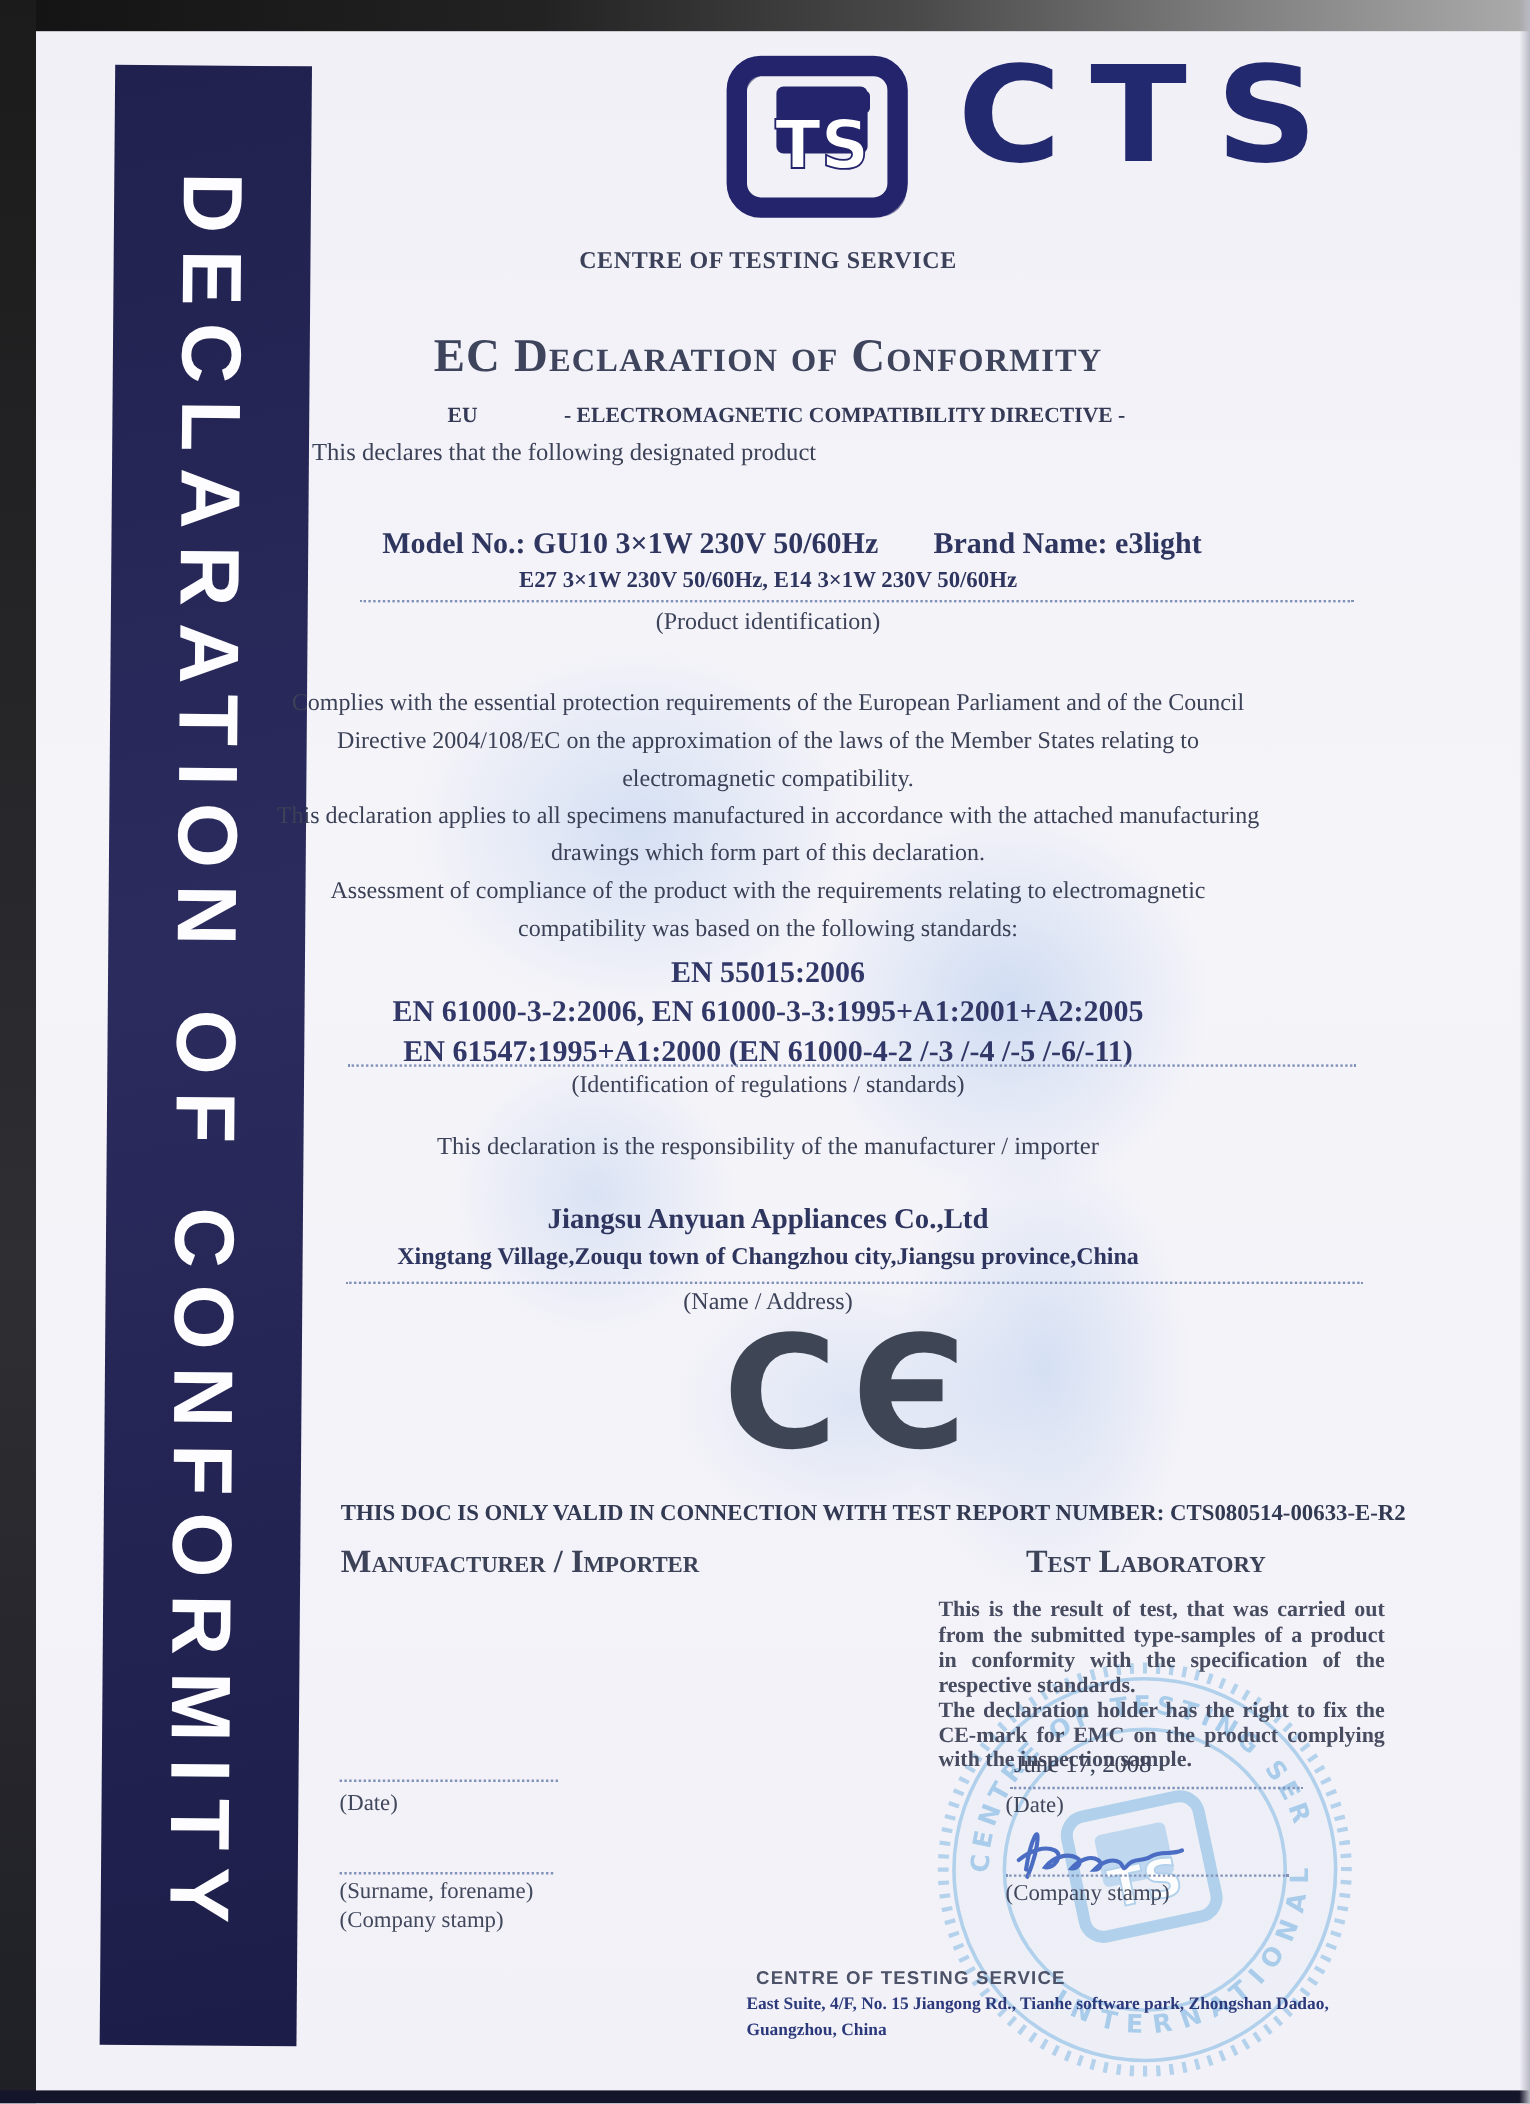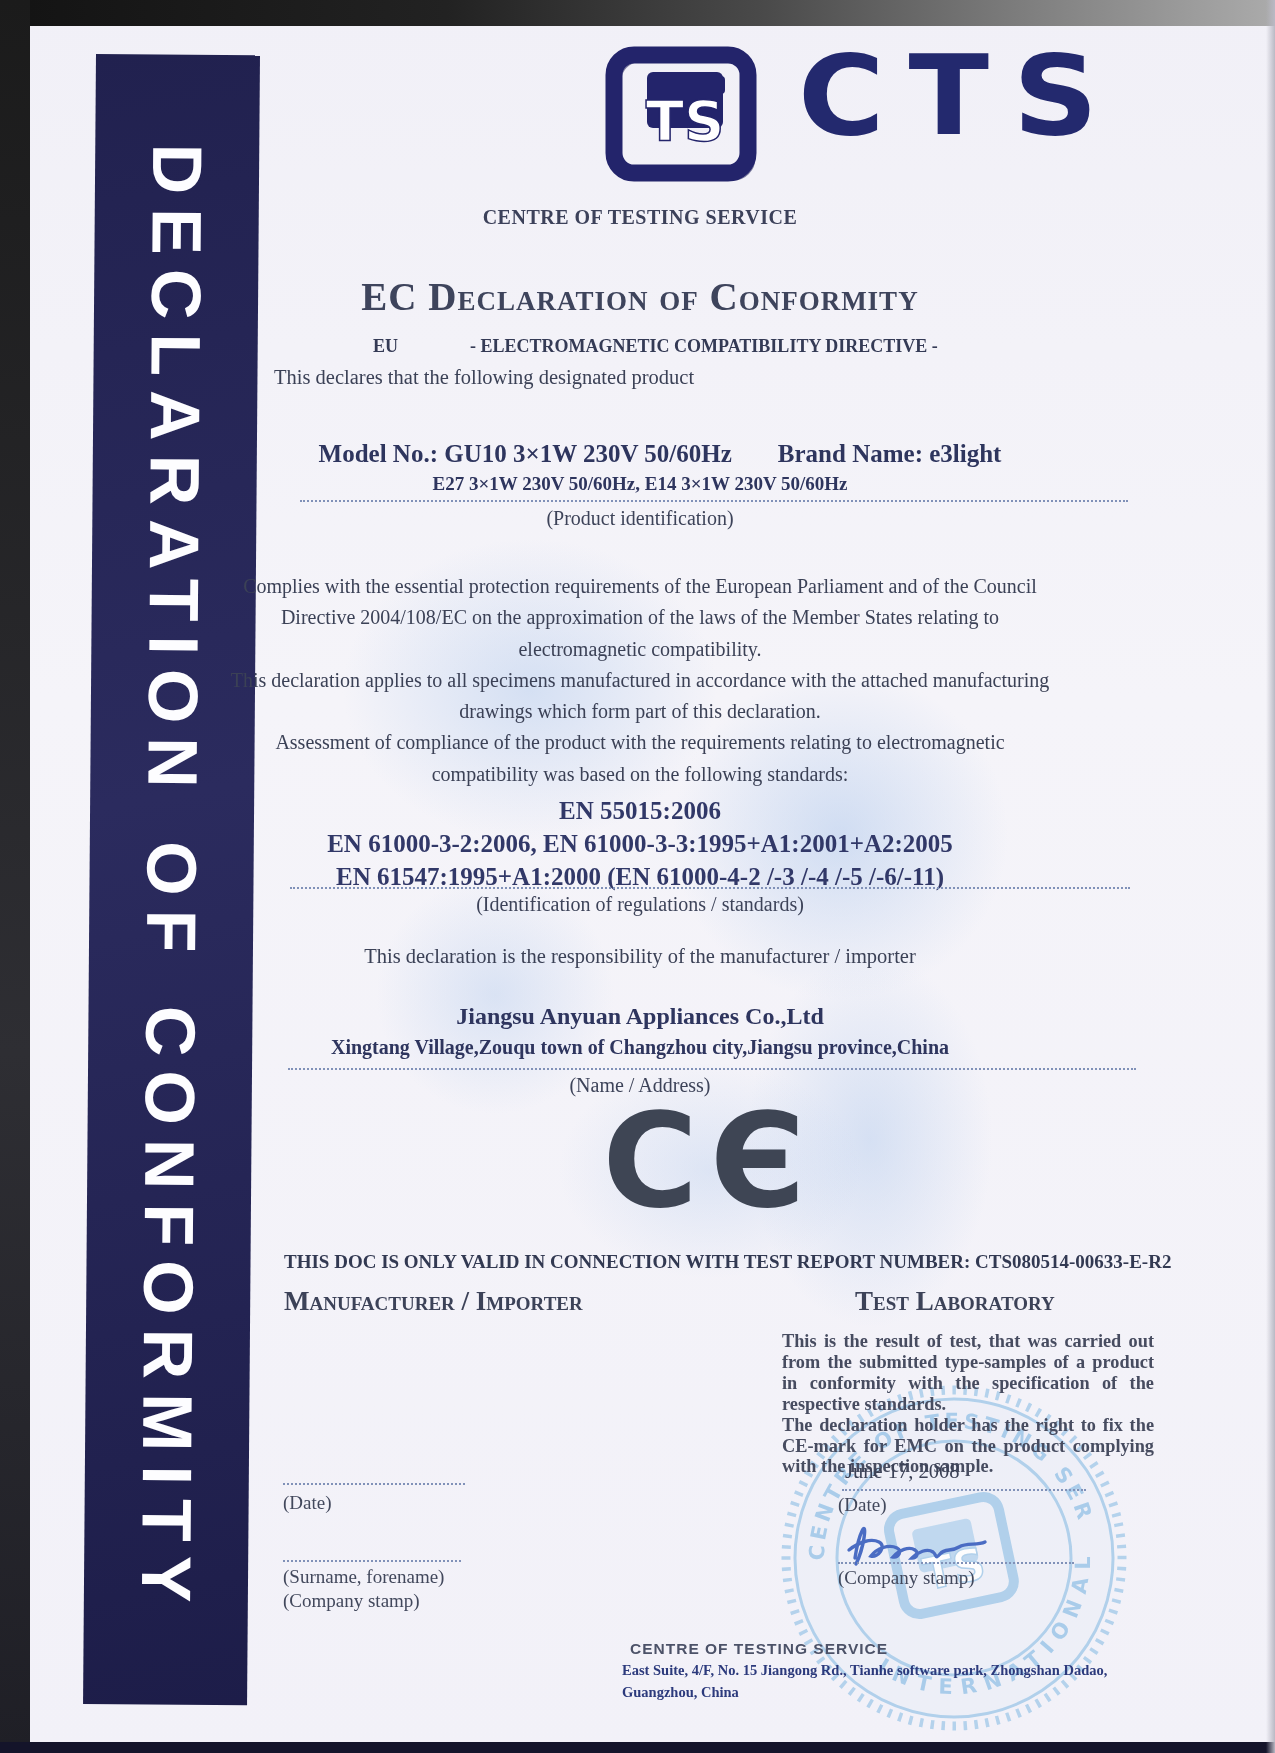--- a/index.html
+++ b/index.html
@@ -29,21 +29,21 @@
   .banner span{writing-mode:vertical-rl;white-space:nowrap;color:#fdfdff;
     font-family:"Liberation Sans",sans-serif;font-weight:bold;font-size:70px;
     letter-spacing:14px;word-spacing:6px;}
   
   .wordmark{left:798px;top:40px;font-family:"DejaVu Sans",sans-serif;font-weight:bold;
     font-size:118px;letter-spacing:24px;color:#23296e;transform:scaleY(.94);transform-origin:top left;line-height:1;}
   .orgline{left:225px;width:830px;text-align:center;font-weight:bold;color:#3c415a;font-size:20px;letter-spacing:.5px;}
   .title{left:225px;width:830px;text-align:center;font-weight:bold;font-variant:small-caps;
     font-size:39px;color:#3e445c;letter-spacing:1px;}
   .eurow{left:373px;top:336px;display:flex;gap:72px;font-weight:bold;font-size:18px;color:#343a55;}
-  .declares{left:274px;top:366px;font-size:20.5px;}
+  .declares{left:260px;top:366px;font-size:20.5px;}
   .center{left:225px;width:830px;text-align:center;}
   .pname{top:408px;font-weight:bold;font-size:23px;color:#333a5c;}
   .modelrow{left:245px;width:830px;top:440px;display:flex;justify-content:center;gap:46px;
     font-weight:bold;font-size:25px;color:#2e355e;}
   .model2{top:473px;font-weight:bold;font-size:19px;color:#2e355e;}
   .dotline{height:0;border-top:2px dotted #8091b8;}
   .cap{font-size:20px;color:#3d4359;}
   .paras{left:222px;width:836px;top:571px;text-align:center;font-size:20px;line-height:31.3px;color:#3b4156;}
   .paras p{margin:0;}
   .standards{left:225px;width:830px;top:794px;text-align:center;font-weight:bold;font-size:25px;line-height:33px;color:#313868;}

